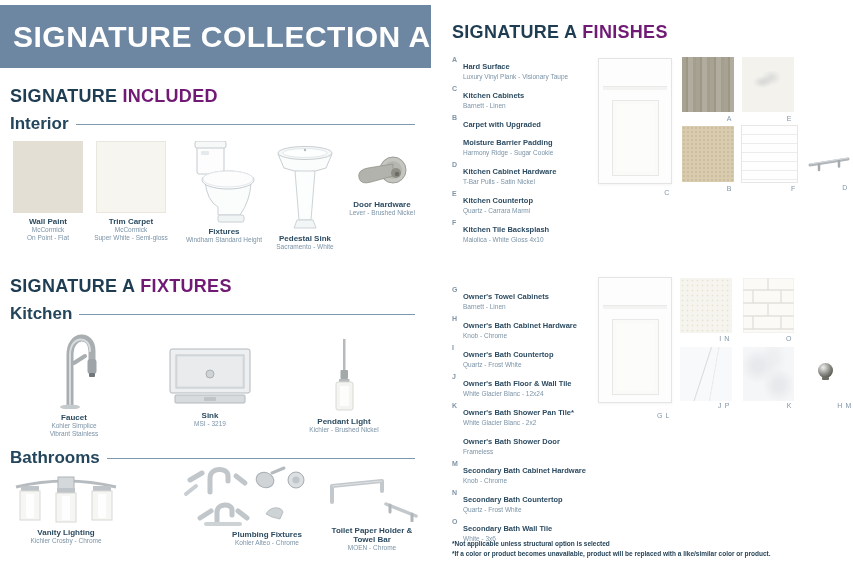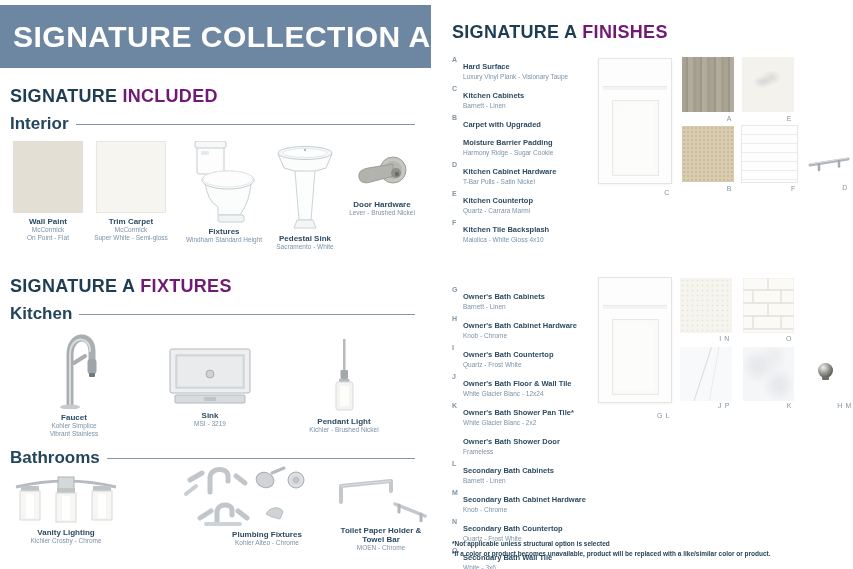--- a/index.html
+++ b/index.html
@@ -242,21 +242,21 @@
       <rect x="42" y="58" width="38" height="4" rx="2" fill="#cdd2d5"></rect>
       <path d="M104,50 C108,42 119,42 121,48 L118,55 L110,53 Z" fill="#ced3d6" stroke="#a6acb0" stroke-width=".7"></path>
     </svg>
   </div>
   <div style="margin-left:50px;width:110px;text-align:center;">
     <div class="ptitle">Plumbing Fixtures</div>
     <div class="psub">Kohler Alteo - Chrome</div>
   </div>
 </div>
 
-<div class="prod" style="left:331px;top:476px;width:100px;">
+<div class="prod" style="left:322px;top:476px;width:100px;">
   <div class="pimg" style="height:46px;">
     <svg width="96" height="46" viewBox="0 0 96 46">
       <path d="M8,26 L8,10 L58,5 L58,15" fill="none" stroke="#c3c8cc" stroke-width="4" stroke-linecap="round" stroke-linejoin="round"></path>
       <path d="M8,10 L58,5" stroke="#dde1e4" stroke-width="1.2"></path>
       <path d="M62,28 L92,40" stroke="#c3c8cc" stroke-width="3.5" stroke-linecap="round"></path>
       <path d="M66,29 L66,36" stroke="#b0b6ba" stroke-width="3" stroke-linecap="round"></path>
       <path d="M88,38 L88,45" stroke="#b0b6ba" stroke-width="3" stroke-linecap="round"></path>
     </svg>
   </div>
   <div class="ptitle">Toilet Paper Holder &amp;
@@ -292,45 +292,41 @@
     </div>
   <div class="fin">
       <span class="flet">F</span>
       <span class="fbody"><span class="ftitle">Kitchen Tile Backsplash</span><div class="fsub">Maiolica - White Gloss 4x10</div></span>
     </div>
 </div>
 
 <div class="finlist" style="top:285px;">
   <div class="fin">
       <span class="flet">G</span>
-      <span class="fbody"><span class="ftitle">Owner's Bath Cabinets</span><div class="fsub">Barnett - Linen</div></span>
+      <span class="fbody"><span class="ftitle">Owner's Towel Cabinets</span><div class="fsub">Barnett - Linen</div></span>
     </div>
   <div class="fin">
       <span class="flet">H</span>
       <span class="fbody"><span class="ftitle">Owner's Bath Cabinet Hardware</span><div class="fsub">Knob - Chrome</div></span>
     </div>
   <div class="fin">
       <span class="flet">I</span>
       <span class="fbody"><span class="ftitle">Owner's Bath Countertop</span><div class="fsub">Quartz - Frost White</div></span>
     </div>
   <div class="fin">
       <span class="flet">J</span>
       <span class="fbody"><span class="ftitle">Owner's Bath Floor &amp; Wall Tile</span><div class="fsub">White Glacier Blanc - 12x24</div></span>
     </div>
   <div class="fin">
       <span class="flet">K</span>
       <span class="fbody"><span class="ftitle">Owner's Bath Shower Pan Tile*</span><div class="fsub">White Glacier Blanc - 2x2</div></span>
     </div>
   <div class="fin">
       <span class="flet"></span>
       <span class="fbody"><span class="ftitle">Owner's Bath Shower Door</span><div class="fsub">Frameless</div></span>
-    </div>
-  <div class="fin">
-      <span class="flet">L</span>
-      <span class="fbody"><span class="ftitle">Secondary Bath Cabinets</span><div class="fsub">Barnett - Linen</div></span>
     </div>
   <div class="fin">
       <span class="flet">M</span>
       <span class="fbody"><span class="ftitle">Secondary Bath Cabinet Hardware</span><div class="fsub">Knob - Chrome</div></span>
     </div>
   <div class="fin">
       <span class="flet">N</span>
       <span class="fbody"><span class="ftitle">Secondary Bath Countertop</span><div class="fsub">Quartz - Frost White</div></span>
     </div>
   <div class="fin">

